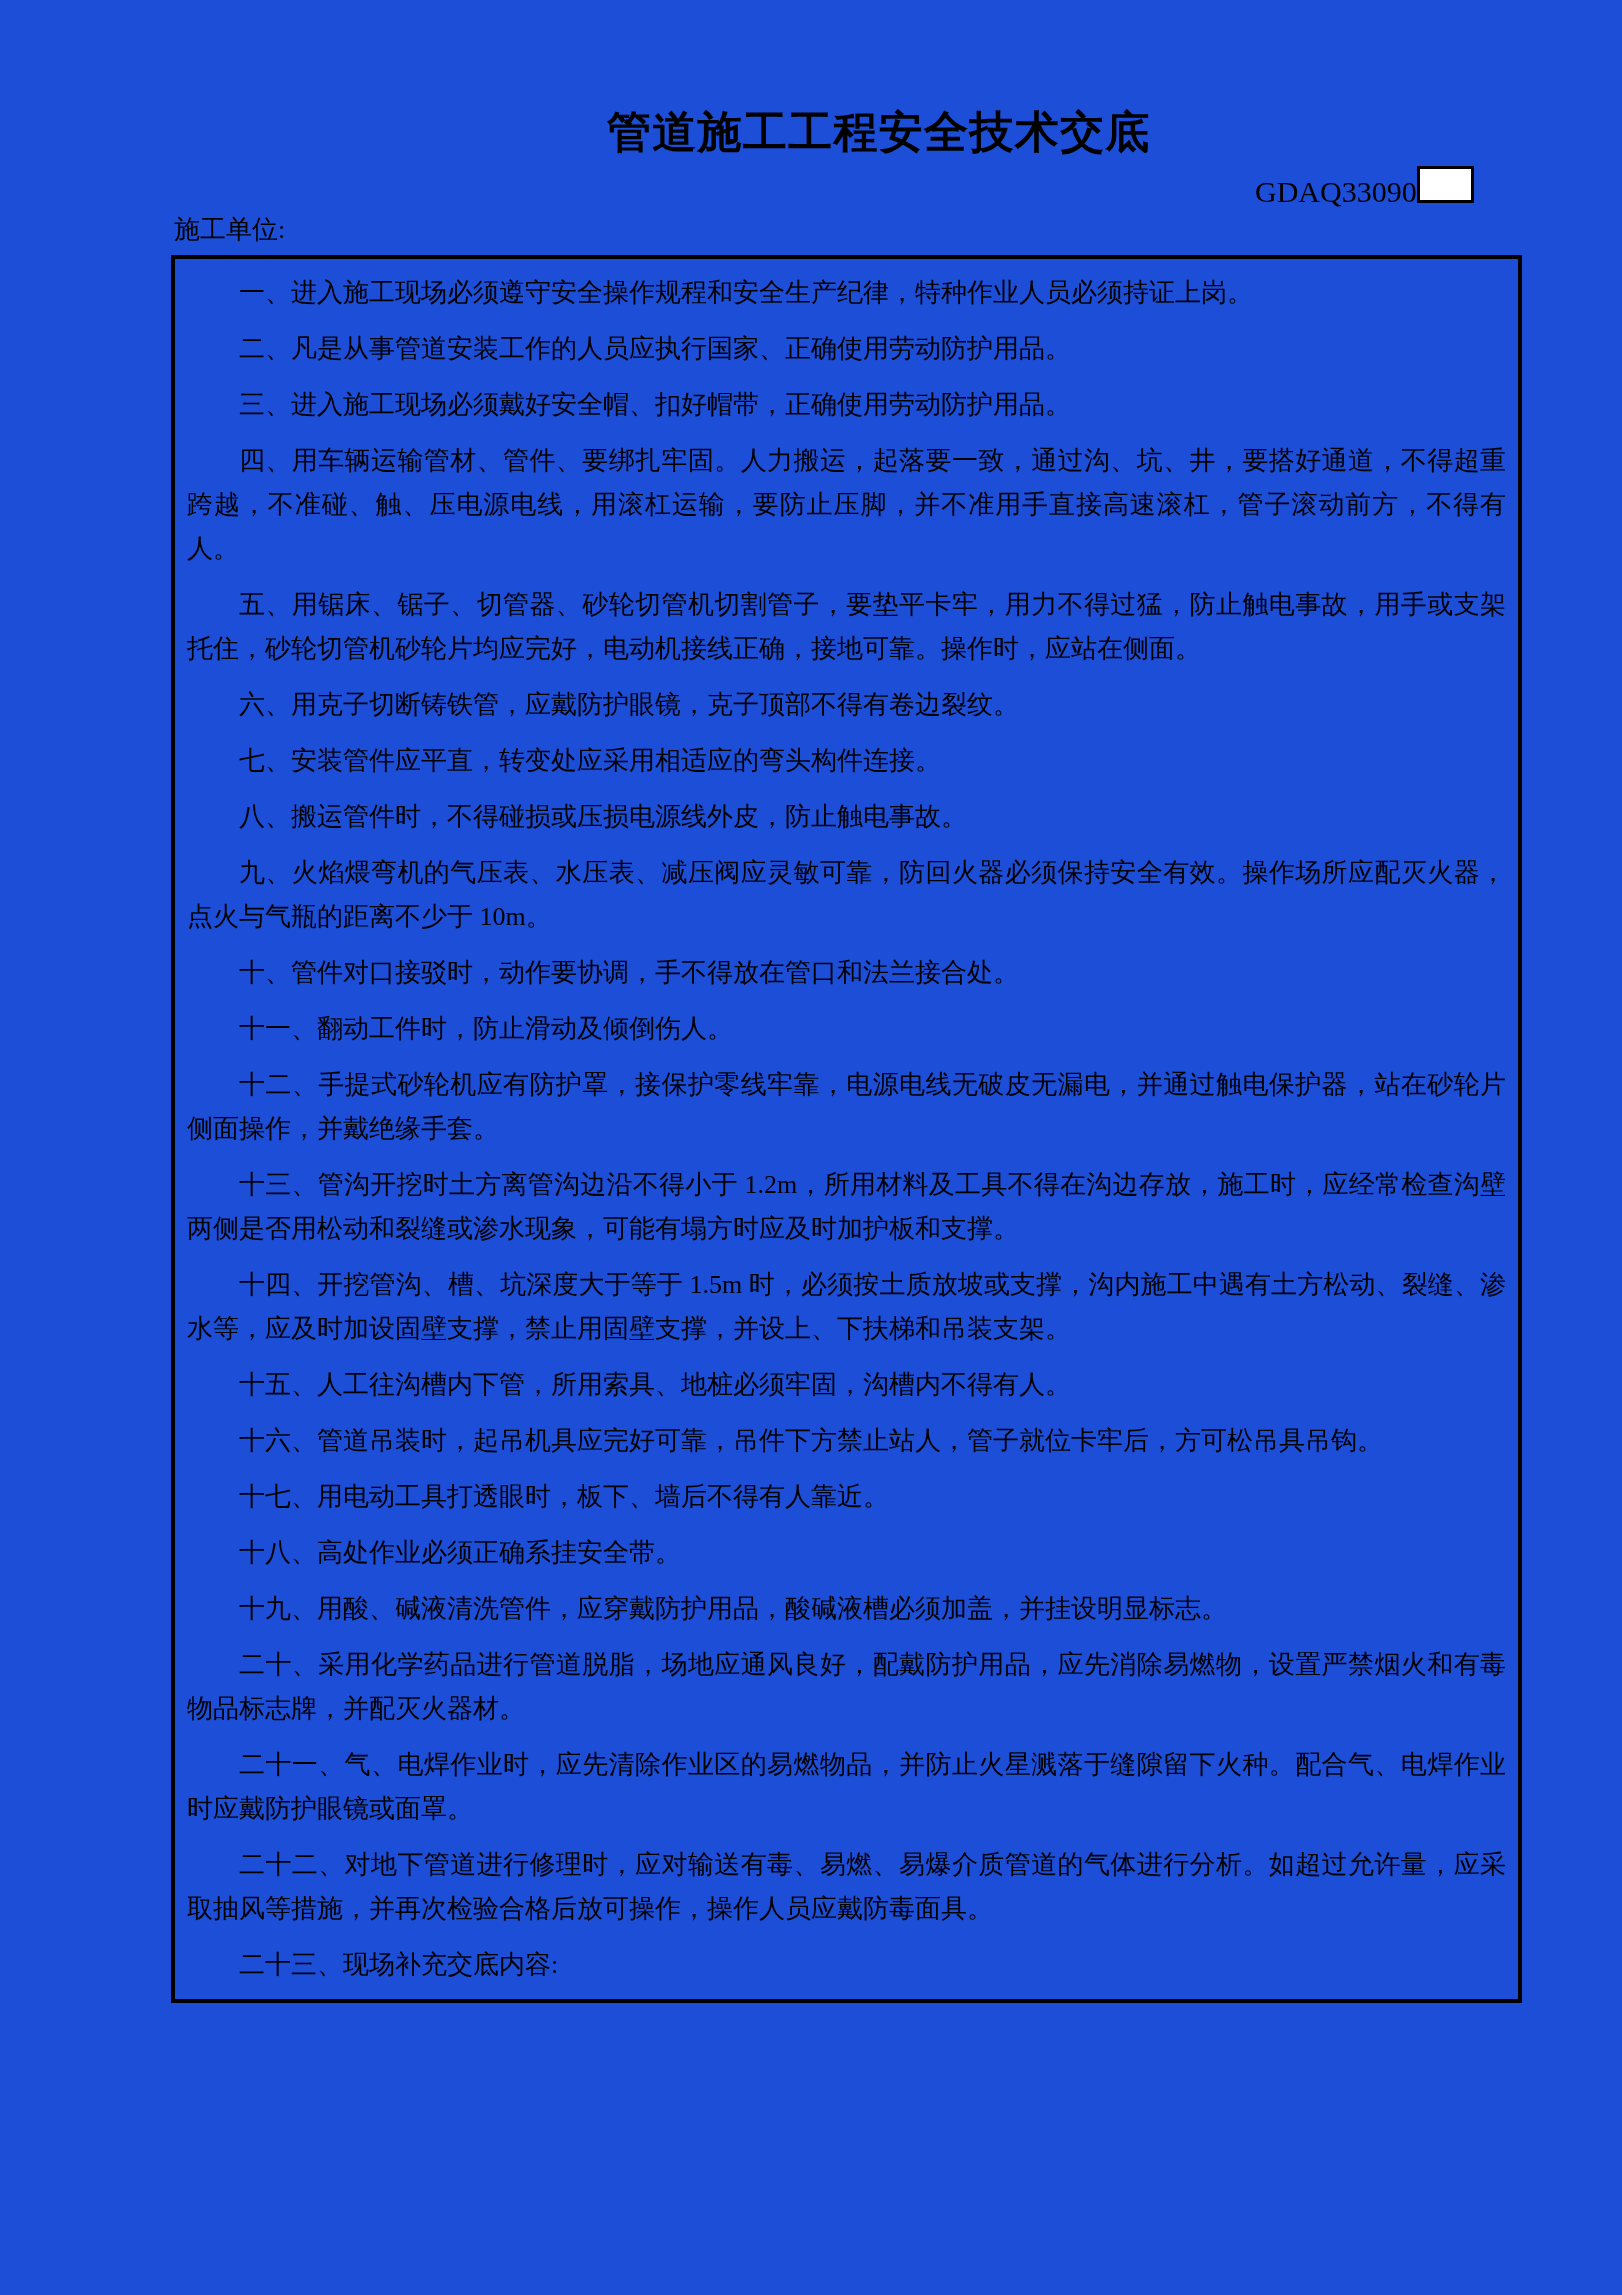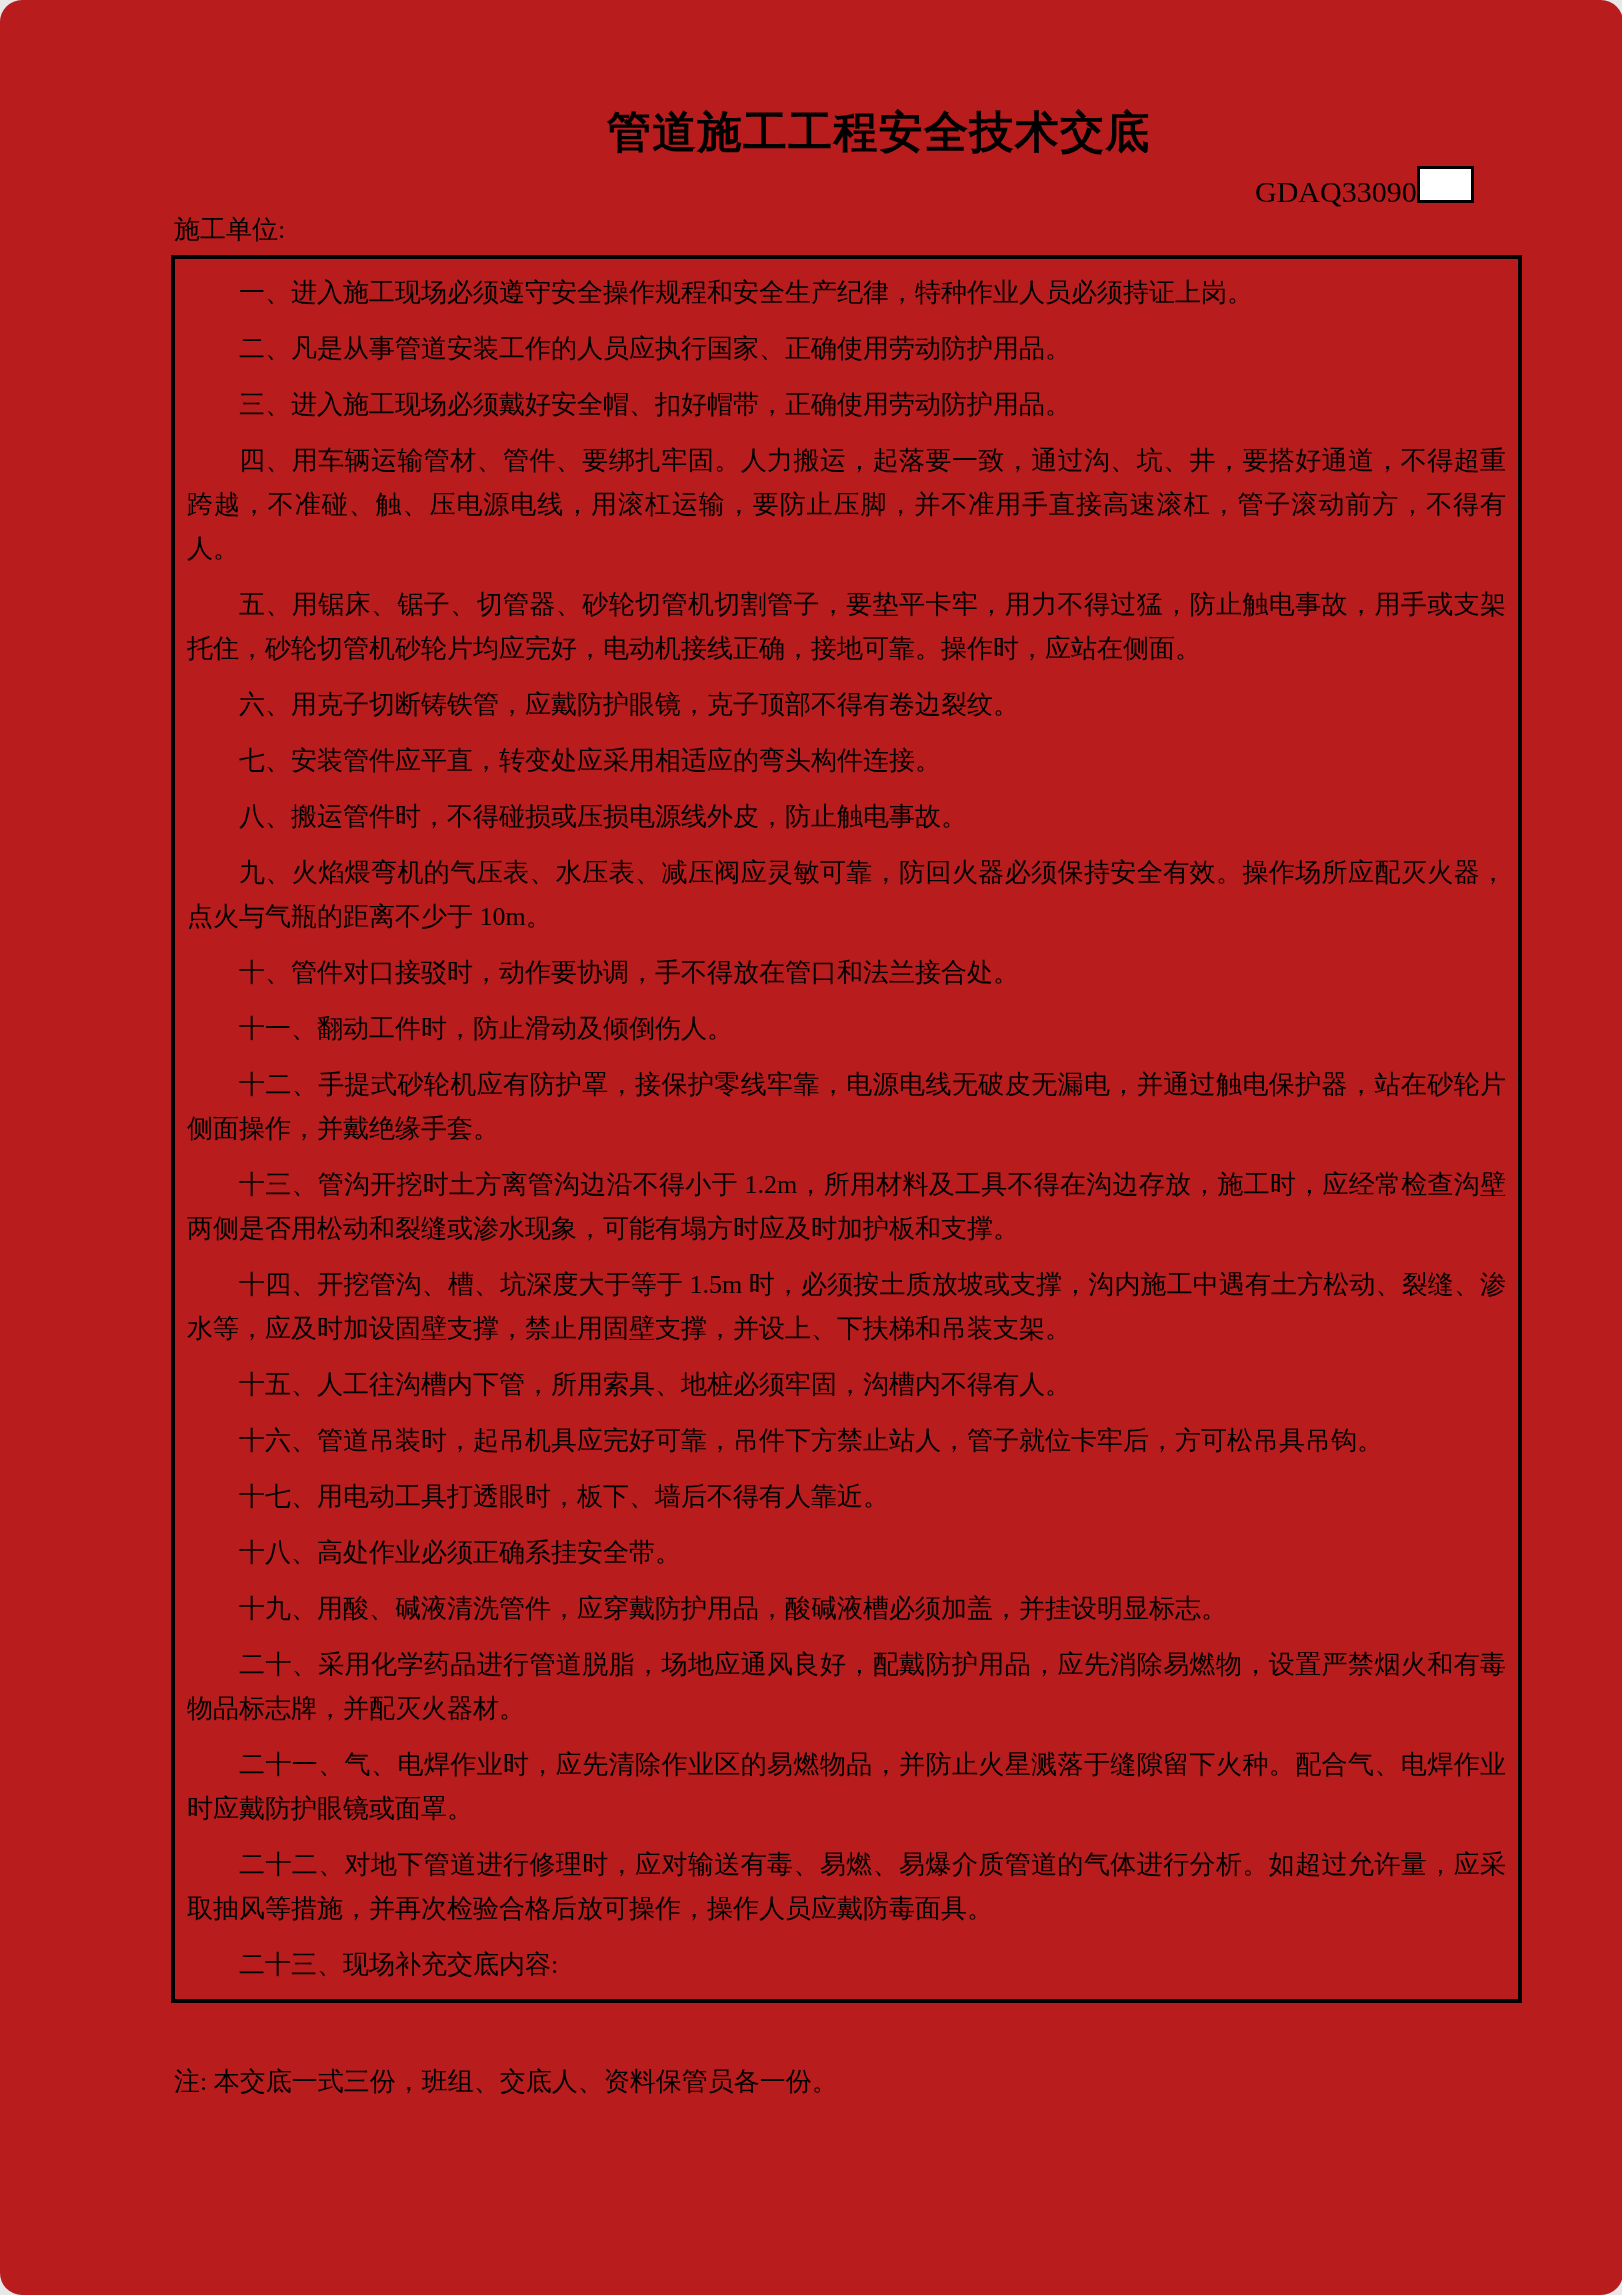--- a/index.html
+++ b/index.html
@@ -1,23 +1,22 @@
 <!DOCTYPE html>
 <html style="font-size:10.5px"><head>
 <meta charset="utf-8">
 <style>
   html,body{margin:0;padding:0;background:#e8e8e8;}
   .page{
     position:relative;
     width:1623px;height:2295px;
-    background:#b91c1c;
+    background:#1d4ed8;
     color:#000;
     font-family:"Liberation Serif","DejaVu Serif",serif;
     overflow:hidden;
-    border-radius:22px;
   }
   .doc-title{
     position:absolute;
     left:607px;top:106px;
     margin:0;
     font-family:"Liberation Sans","DejaVu Sans",sans-serif;
     font-weight:bold;
     font-size:44px;
     line-height:52px;
     letter-spacing:1.3px;
@@ -152,16 +151,15 @@
           <div class="sig-block">
             
             
           </div>
         </td>
       </tr>
 
     </tbody>
   </table>
 
-  <div class="footnote">注: 本交底一式三份，班组、交底人、资料保管员各一份。</div>
 
 </div>
 
 
 </body></html>

